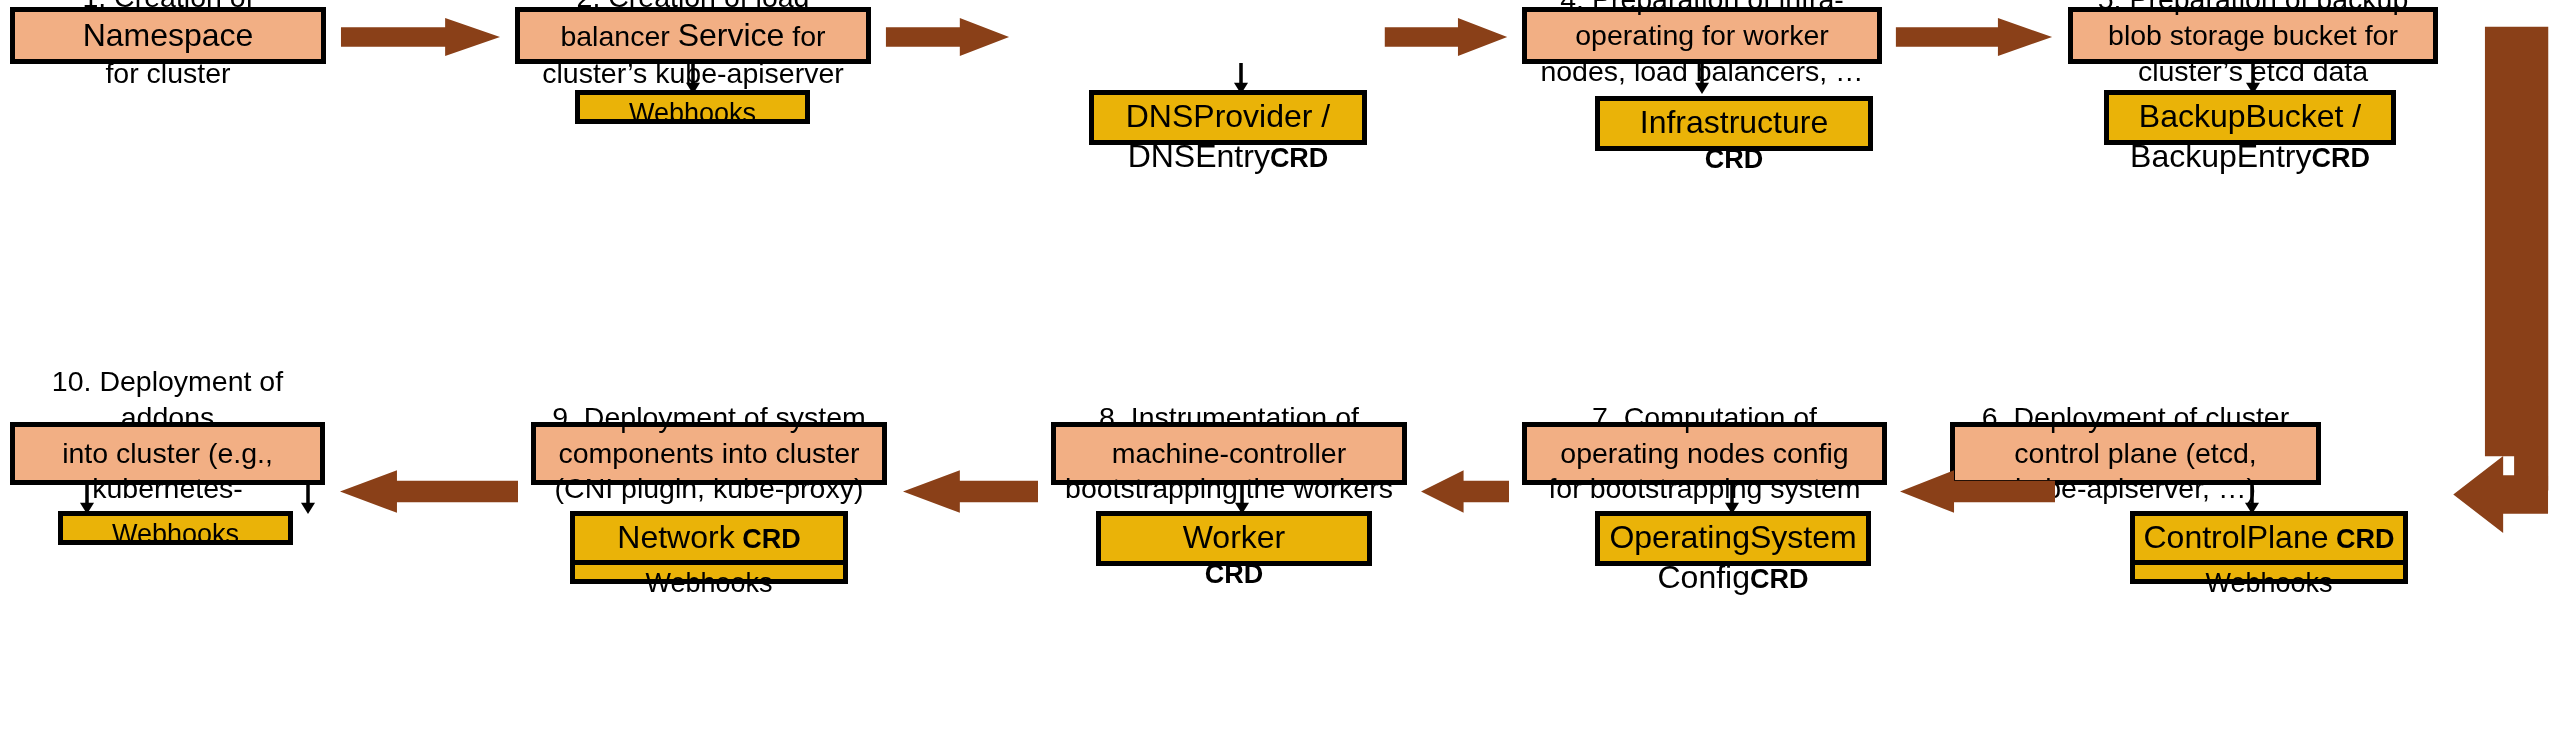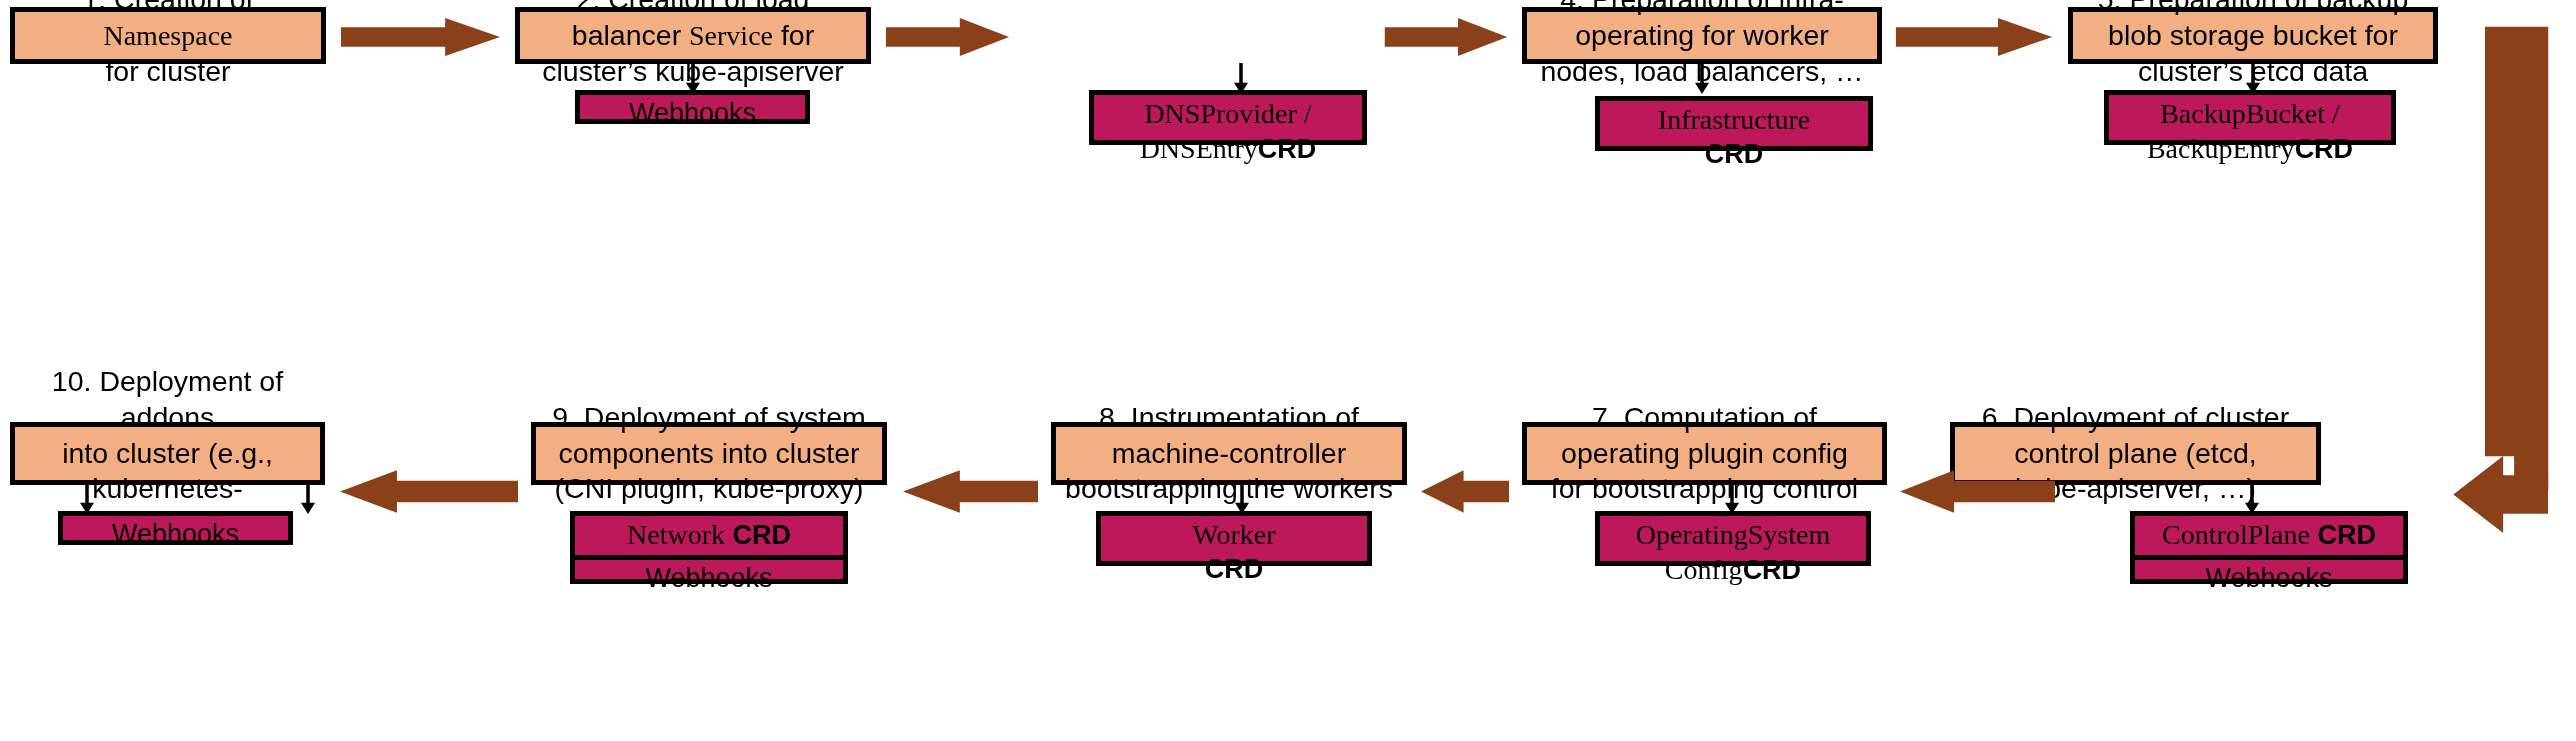--- a/index.html
+++ b/index.html
@@ -33,42 +33,42 @@
     font-size: 28.5px;
     line-height: 1.26;
     color: #000000;
     padding: 2.8px 7.1px;
   }
   .step-box .txt { display: block; width: 100%; }
   
   .leaf-box {
     position: absolute;
     box-sizing: border-box;
-    background: #be185d;
+    background: #eab308;
     border: 5px solid #000000;
     display: flex;
     flex-direction: column;
     font-family: "Liberation Sans", sans-serif;
     color: #000000;
   }
   .leaf-cell {
     box-sizing: border-box;
     flex: 1 1 auto;
     display: flex;
     align-items: center;
     justify-content: center;
     text-align: center;
     font-size: 27px;
     line-height: 1.24;
     padding: 2.1px 5.7px;
   }
   .leaf-cell.divided-top { border-top: 5px solid #000000; }
   .mono {
-    font-family: Liberation Serif, serif;
-    font-size: 28px;
+    font-family: Liberation Sans, sans-serif;
+    font-size: 32px;
     letter-spacing: 0px;
   }
   .crd-sfx { font-weight: bold; font-family: "Liberation Sans", sans-serif; font-size: 27px; }
   
   .arrow-h {
     position: absolute;
   }
   .arrow-h svg { display: block; }
   
   .conn {
@@ -230,22 +230,22 @@
     <span class="txt">
       <span>8. Instrumentation of</span><br>
       <span>machine-controller</span><br>
       <span>bootstrapping the workers</span>
     </span>
   </div>
 
   <div class="step-box" style="left:1522px; top:422px; width:365px; height:63px;">
     <span class="txt">
       <span>7. Computation of</span><br>
-      <span>operating plugin config</span><br>
-      <span>for bootstrapping control</span>
+      <span>operating nodes config</span><br>
+      <span>for bootstrapping system</span>
     </span>
   </div>
 
   <div class="step-box" style="left:1950px; top:422px; width:371px; height:63px;">
     <span class="txt">
       <span>6. Deployment of cluster</span><br>
       <span>control plane (etcd,</span><br>
       <span>kube-apiserver, …)</span>
     </span>
   </div>

